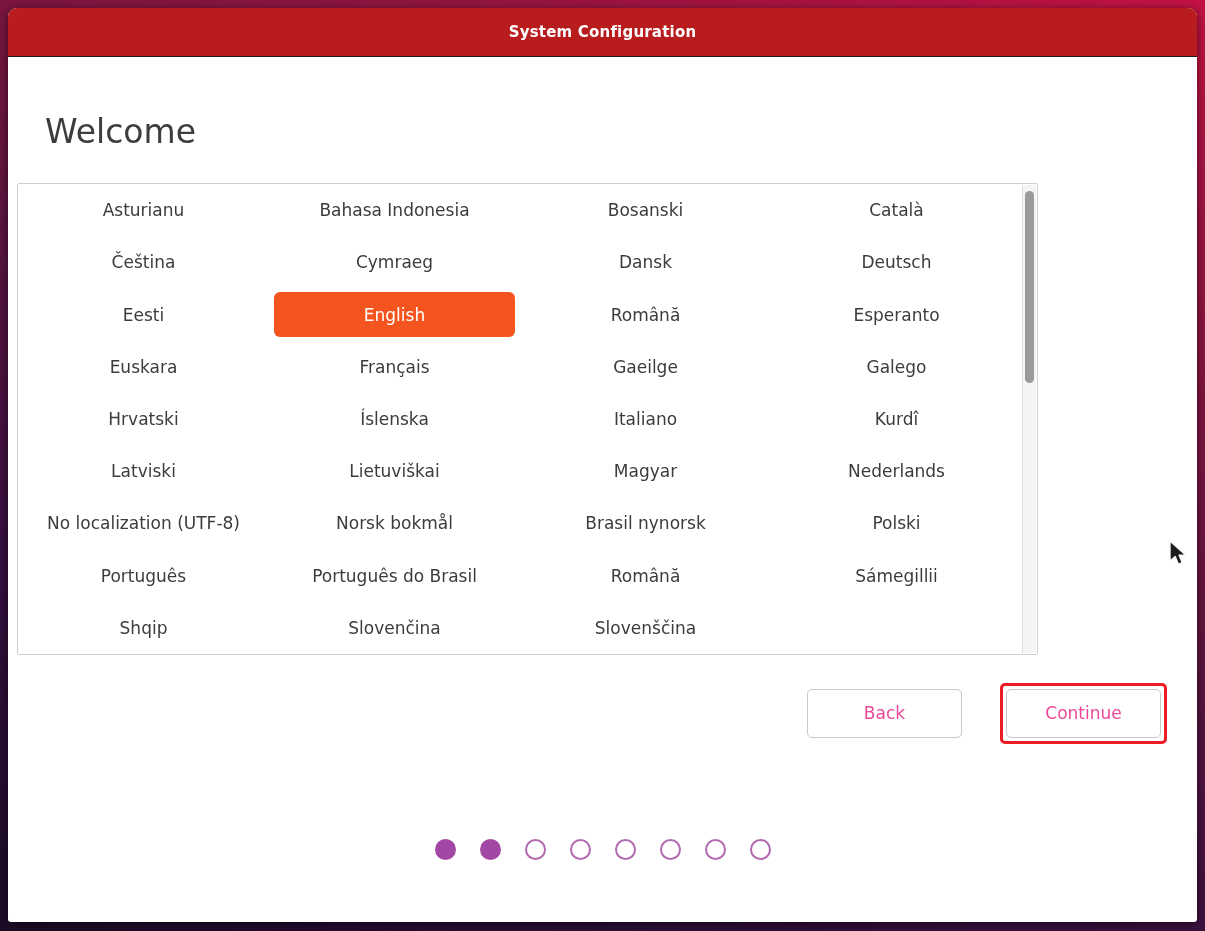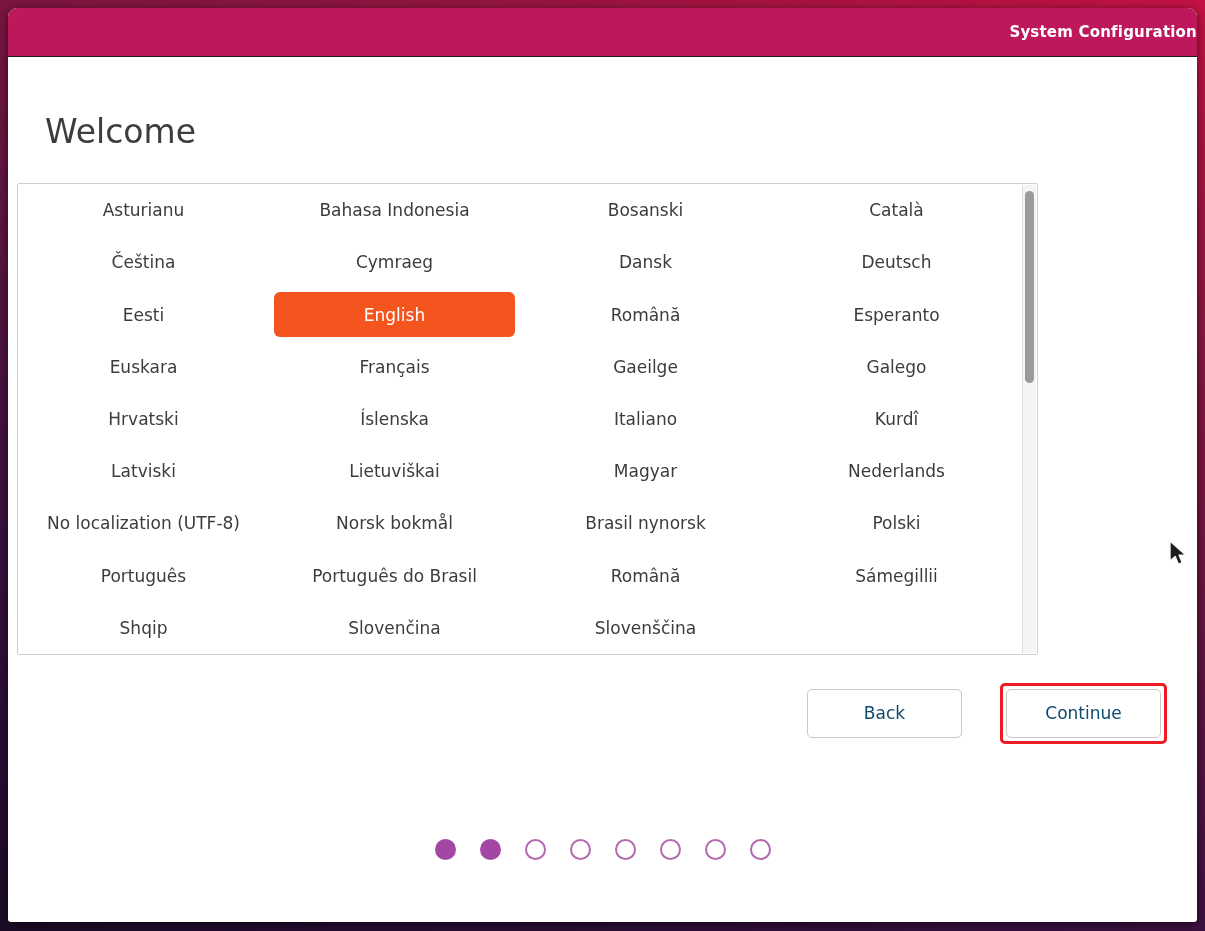--- a/index.html
+++ b/index.html
@@ -81,21 +81,21 @@
     position: absolute; right: 30px; top: 672px;
     height: 66px;
     display: flex; align-items: center; gap: 18px;
   }
   .btn {
     width: 155px; height: 49px;
     background: #ffffff;
     border: 1px solid #c8c8c8;
     border-radius: 5px;
     font-family: "DejaVu Sans", "Liberation Sans", sans-serif;
-    font-size: 17px; color: #0c4a6e;
+    font-size: 17px; color: #ec4899;
     display: flex; align-items: center; justify-content: center;
     box-sizing: border-box;
     cursor: default;
   }
   .annotation-box {
     border: 3px solid var(--annotation-red, #ed1c24);
     border-radius: 5px;
     padding: 3px;
     margin-left: 20px;
   }
@@ -121,21 +121,21 @@
     pointer-events: none;
   }
 </style>
 </head>
 <body>
 
 <div class="desktop">
 
   <div class="window">
 
-    <div class="titlebar" style="background: #be185d; justify-content: flex-end;">
+    <div class="titlebar" style="background: #b91c1c;">
       <span class="titlebar-text">System Configuration</span>
     </div>
 
     <h1 class="page-heading">Welcome</h1>
 
     <div class="lang-panel">
       <div class="lang-grid">
           <div class="lang-cell">Asturianu</div>
           <div class="lang-cell">Bahasa Indonesia</div>
           <div class="lang-cell">Bosanski</div>

